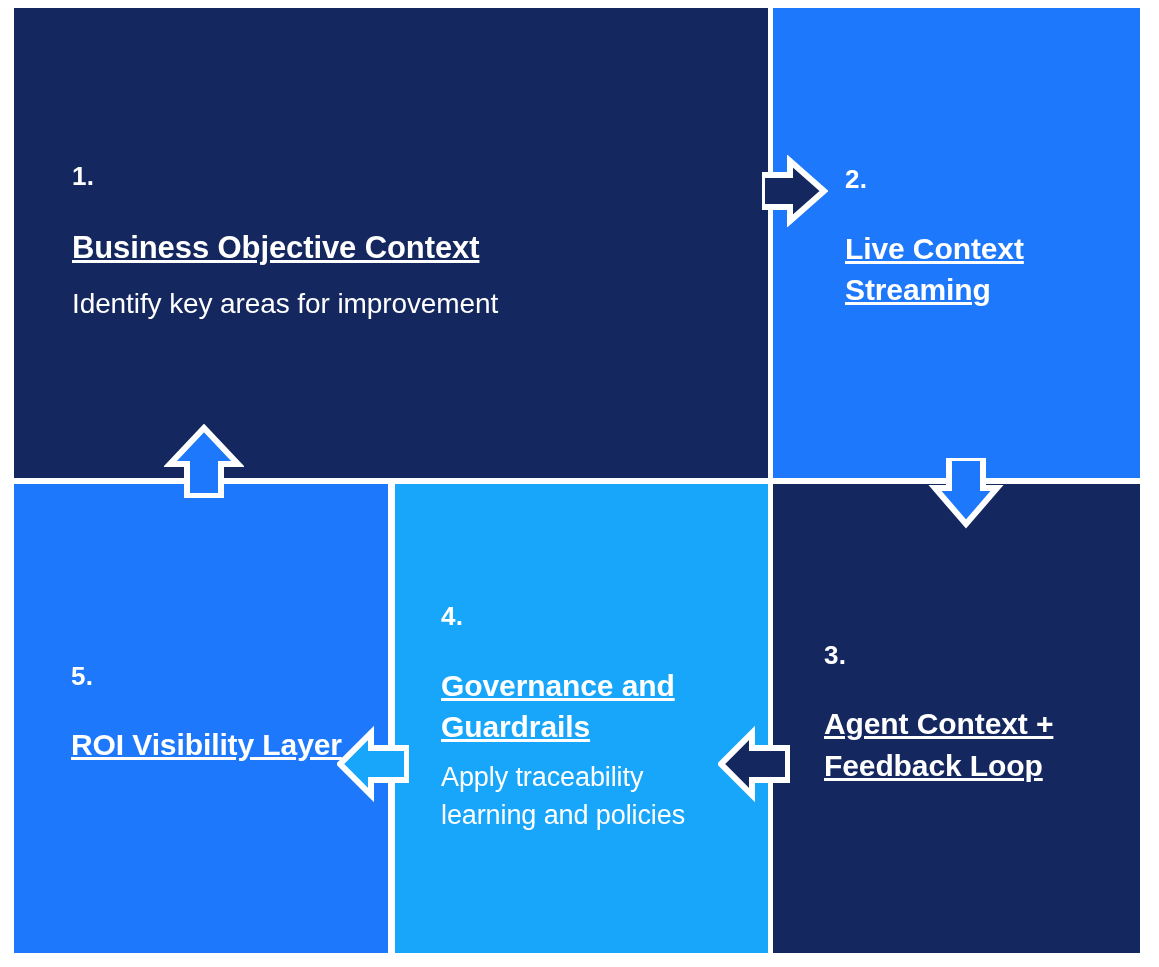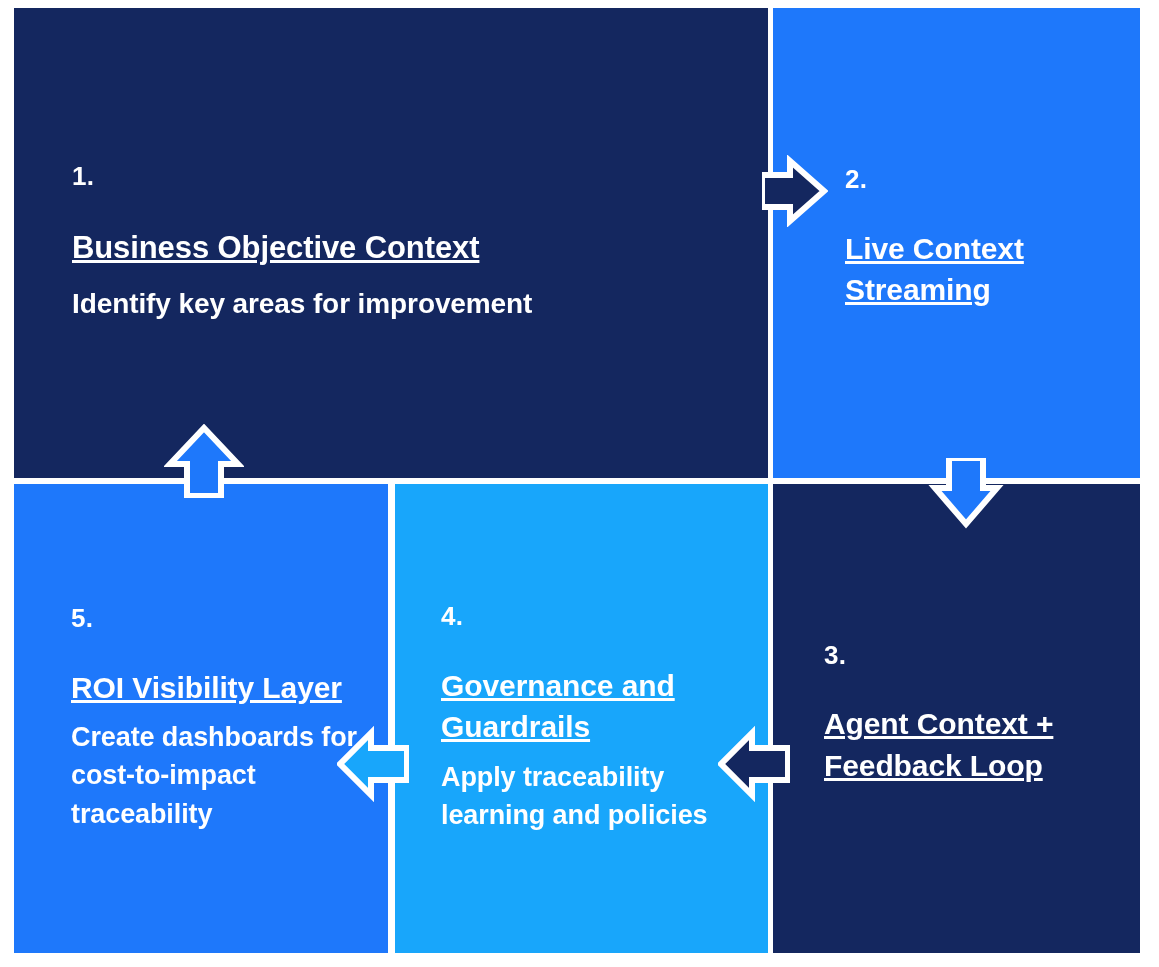--- a/index.html
+++ b/index.html
@@ -40,21 +40,21 @@
   .panel-title {
     font-size: 30px;
     font-weight: bold;
     line-height: 1.38;
     margin: 0 0 10px 0;
     letter-spacing: -0.1px;
     text-decoration: underline;
   }
   .panel-desc {
     font-size: 27px;
-    font-weight: bold;
+    font-weight: normal;
     line-height: 1.42;
     margin: 0;
     letter-spacing: -0.1px;
   }
 
   
   #panel-1 {
     left: 14px;  top: 8px;
     width: 754px; height: 470px;
   }
@@ -115,21 +115,20 @@
     <div class="panel-inner">
       <div class="panel-num">2.</div>
       <div class="panel-title">Live Context Streaming</div>
     </div>
   </div>
 
   <div class="panel" id="panel-5" style="background:#1E78FB">
     <div class="panel-inner">
       <div class="panel-num">5.</div>
       <div class="panel-title">ROI Visibility Layer</div>
-      <div class="panel-desc">Create dashboards for cost-to-impact traceability</div>
     </div>
   </div>
 
   <div class="panel" id="panel-4" style="background:#18A6FB">
     <div class="panel-inner">
       <div class="panel-num">4.</div>
       <div class="panel-title">Governance and Guardrails</div>
       <div class="panel-desc">Apply traceability learning and policies</div>
     </div>
   </div>

